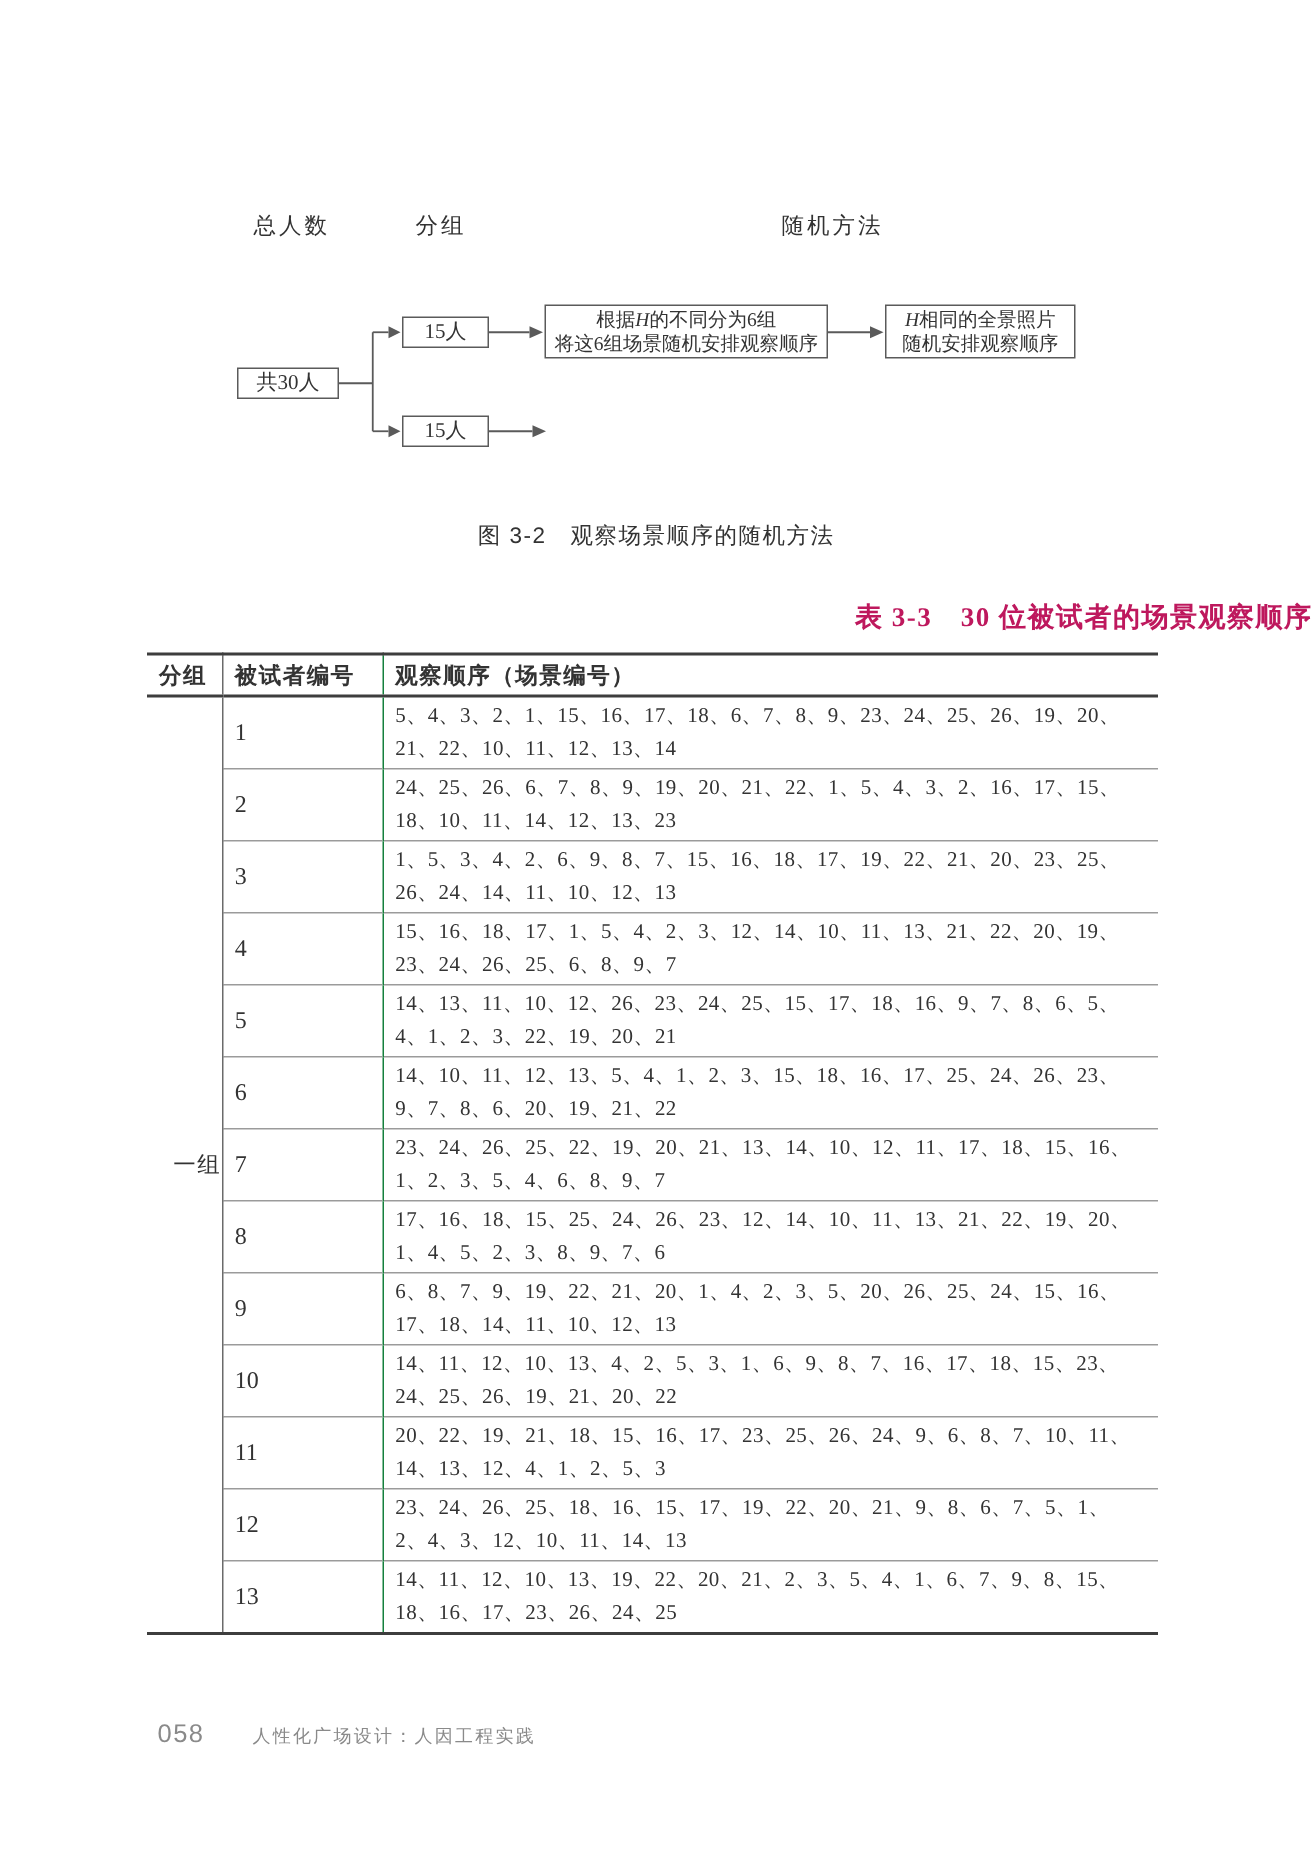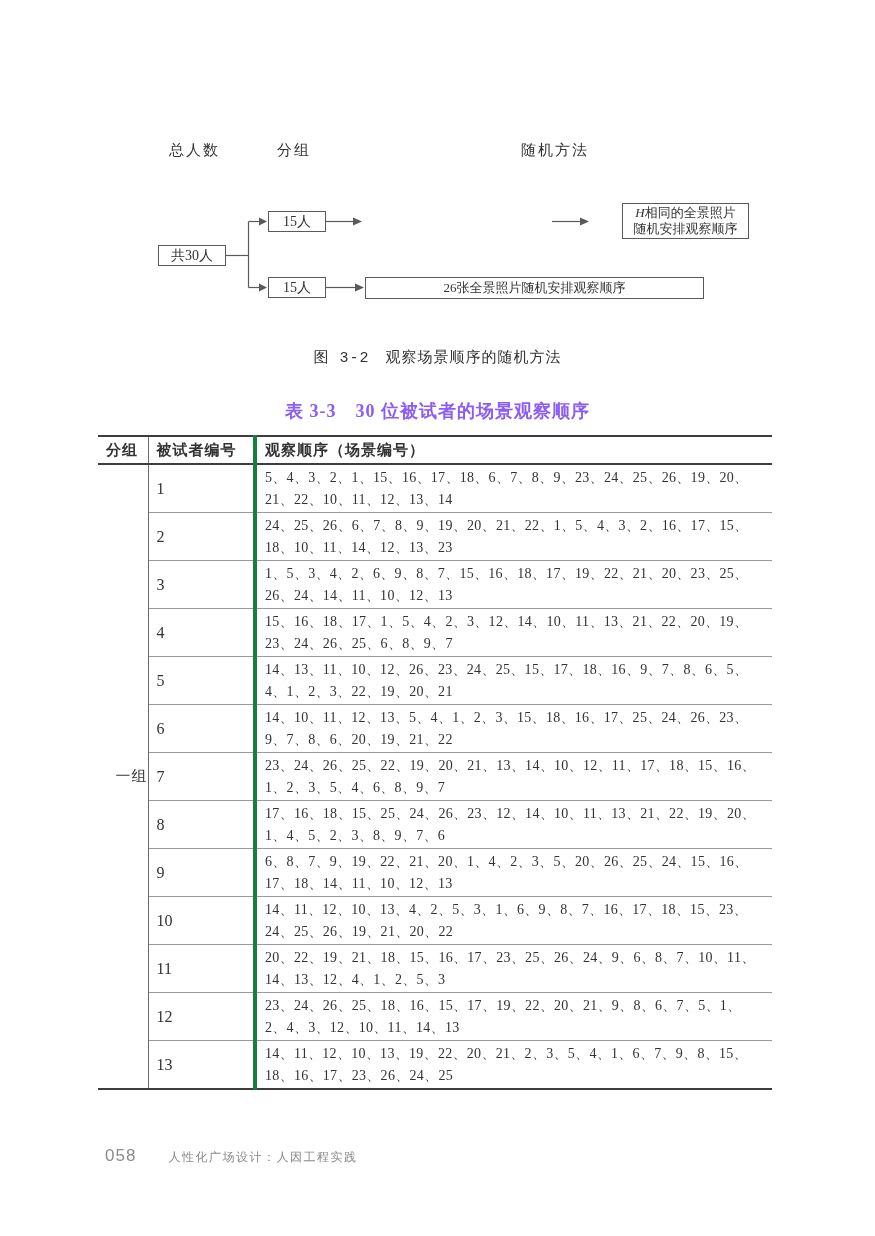--- a/index.html
+++ b/index.html
@@ -39,32 +39,32 @@
     white-space: nowrap;
   }
   .dbox.small { font-size: 14px; }
   .dbox i { font-style: italic; font-family: "Liberation Serif", "DejaVu Serif", serif; }
 
   
   .figure-caption {
     position: absolute;
     top: 348px; left: 0; width: 100%;
     text-align: center;
-    font-family: Liberation Mono, monospace;
+    font-family: Liberation Sans, sans-serif;
     font-size: 15px;
     color: #333;
     letter-spacing: 1px;
   }
   .table-title {
     position: absolute;
     top: 399px; left: 0; width: 100%;
-    text-align: center;
+    text-align: right;
     font-size: 18px;
     font-weight: bold;
-    color: #8b5cf6;
+    color: #be185d;
     letter-spacing: 1px;
   }
 
   
   table.obs-table {
     position: absolute;
     left: 98px; top: 435px;
     width: 674px;
     border-collapse: collapse;
     table-layout: fixed;
@@ -76,21 +76,21 @@
     border-bottom: 2px solid #3d3d3d;
     font-weight: bold;
     font-size: 15px;
     text-align: left;
     height: 28px;
     padding: 3px 0 3px 8px;
     letter-spacing: 1px;
     white-space: nowrap;
   }
   .obs-table th.c1, .obs-table td.group-cell { border-right: 1px solid #6a6a6a; }
-  .obs-table th.c2, .obs-table td.id-cell   { border-right: 4px solid #15803d; }
+  .obs-table th.c2, .obs-table td.id-cell   { border-right: 1px solid #15803d; }
   .obs-table tbody td { vertical-align: middle; }
   .obs-table td.group-cell {
     text-align: right;
     font-size: 15px;
     letter-spacing: 1px;
   }
   .obs-table td.id-cell {
     padding-left: 8px;
     height: 45px;
     font-size: 16px;
@@ -148,27 +148,30 @@
     <div class="dlabel" style="left:169px; top:141px">总人数</div>
     <div class="dlabel" style="left:277px; top:141px">分组</div>
     <div class="dlabel" style="left:521px; top:141px">随机方法</div>
 
     <div class="dbox small" style="left:158px; top:245px; width:68px; height:21px">共30人</div>
 
     <div class="dbox small" style="left:268px; top:211px; width:58px; height:21px">15人</div>
 
     <div class="dbox small" style="left:268px; top:277px; width:58px; height:21px">15人</div>
 
-
-    <div class="dbox" style="left:622px; top:203px; width:127px; height:36px">
+    <div class="dbox" style="left:363px; top:203px; width:189px; height:36px">
+      <div><span>根据</span><i>H</i><span>的不同分为6组</span></div>
+      <div>将这6组场景随机安排观察顺序</div>
+    </div>
+
+    <div class="dbox" style="left:590px; top:203px; width:127px; height:36px">
       <div><i>H</i><span>相同的全景照片</span></div>
       <div>随机安排观察顺序</div>
     </div>
 
-    <div class="dbox" style="left:365px; top:277px; width:339px; height:22px">26张全景照片随机安排观察顺序</div>
   </div>
 
   <div class="figure-caption">图 3-2　观察场景顺序的随机方法</div>
 
   <div class="table-title">表 3-3　30 位被试者的场景观察顺序</div>
 
   <table class="obs-table">
     <colgroup>
       <col style="width:50px">
         <col style="width:107px">

